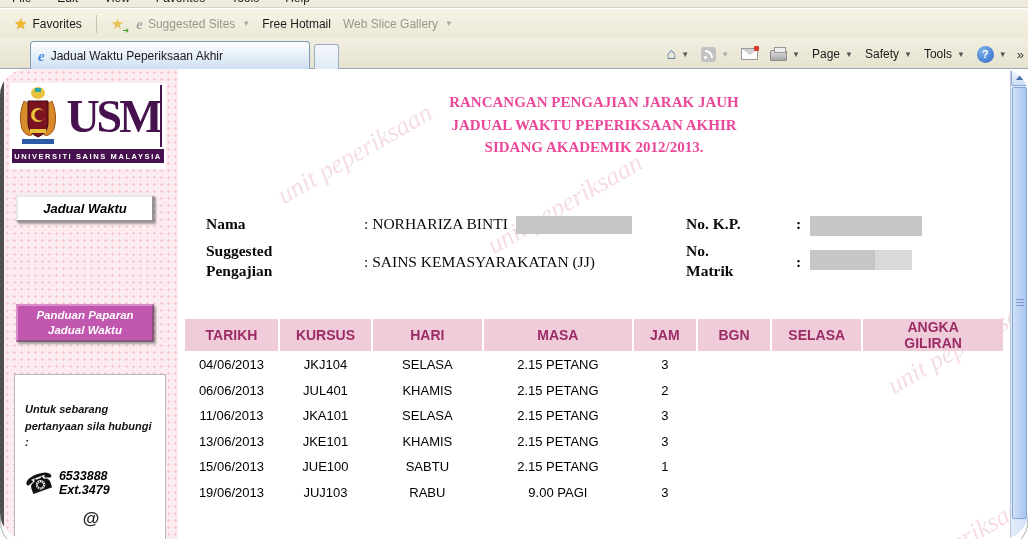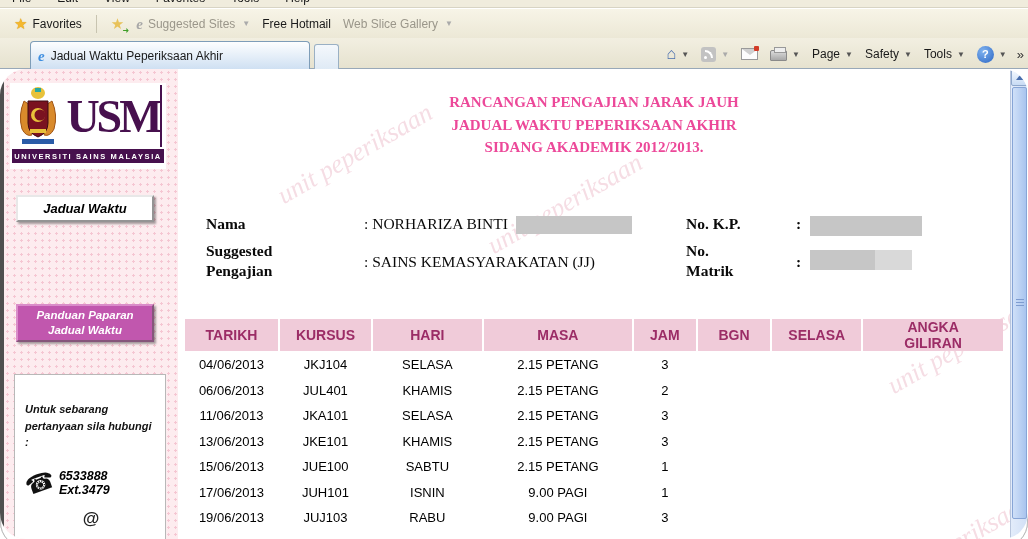--- a/index.html
+++ b/index.html
@@ -296,30 +296,20 @@
               <td>15/06/2013</td>
               <td>JUE100</td>
               <td>SABTU</td>
               <td>2.15 PETANG</td>
               <td>1</td>
               <td></td>
               <td></td>
               <td></td>
             </tr>
             <tr>
-              <td>17/06/2013</td>
-              <td>JUH101</td>
-              <td>ISNIN</td>
-              <td>9.00 PAGI</td>
-              <td>1</td>
-              <td></td>
-              <td></td>
-              <td></td>
-            </tr>
-            <tr>
               <td>19/06/2013</td>
               <td>JUJ103</td>
               <td>RABU</td>
               <td>9.00 PAGI</td>
               <td>3</td>
               <td></td>
               <td></td>
               <td></td>
             </tr>
           </tbody>

